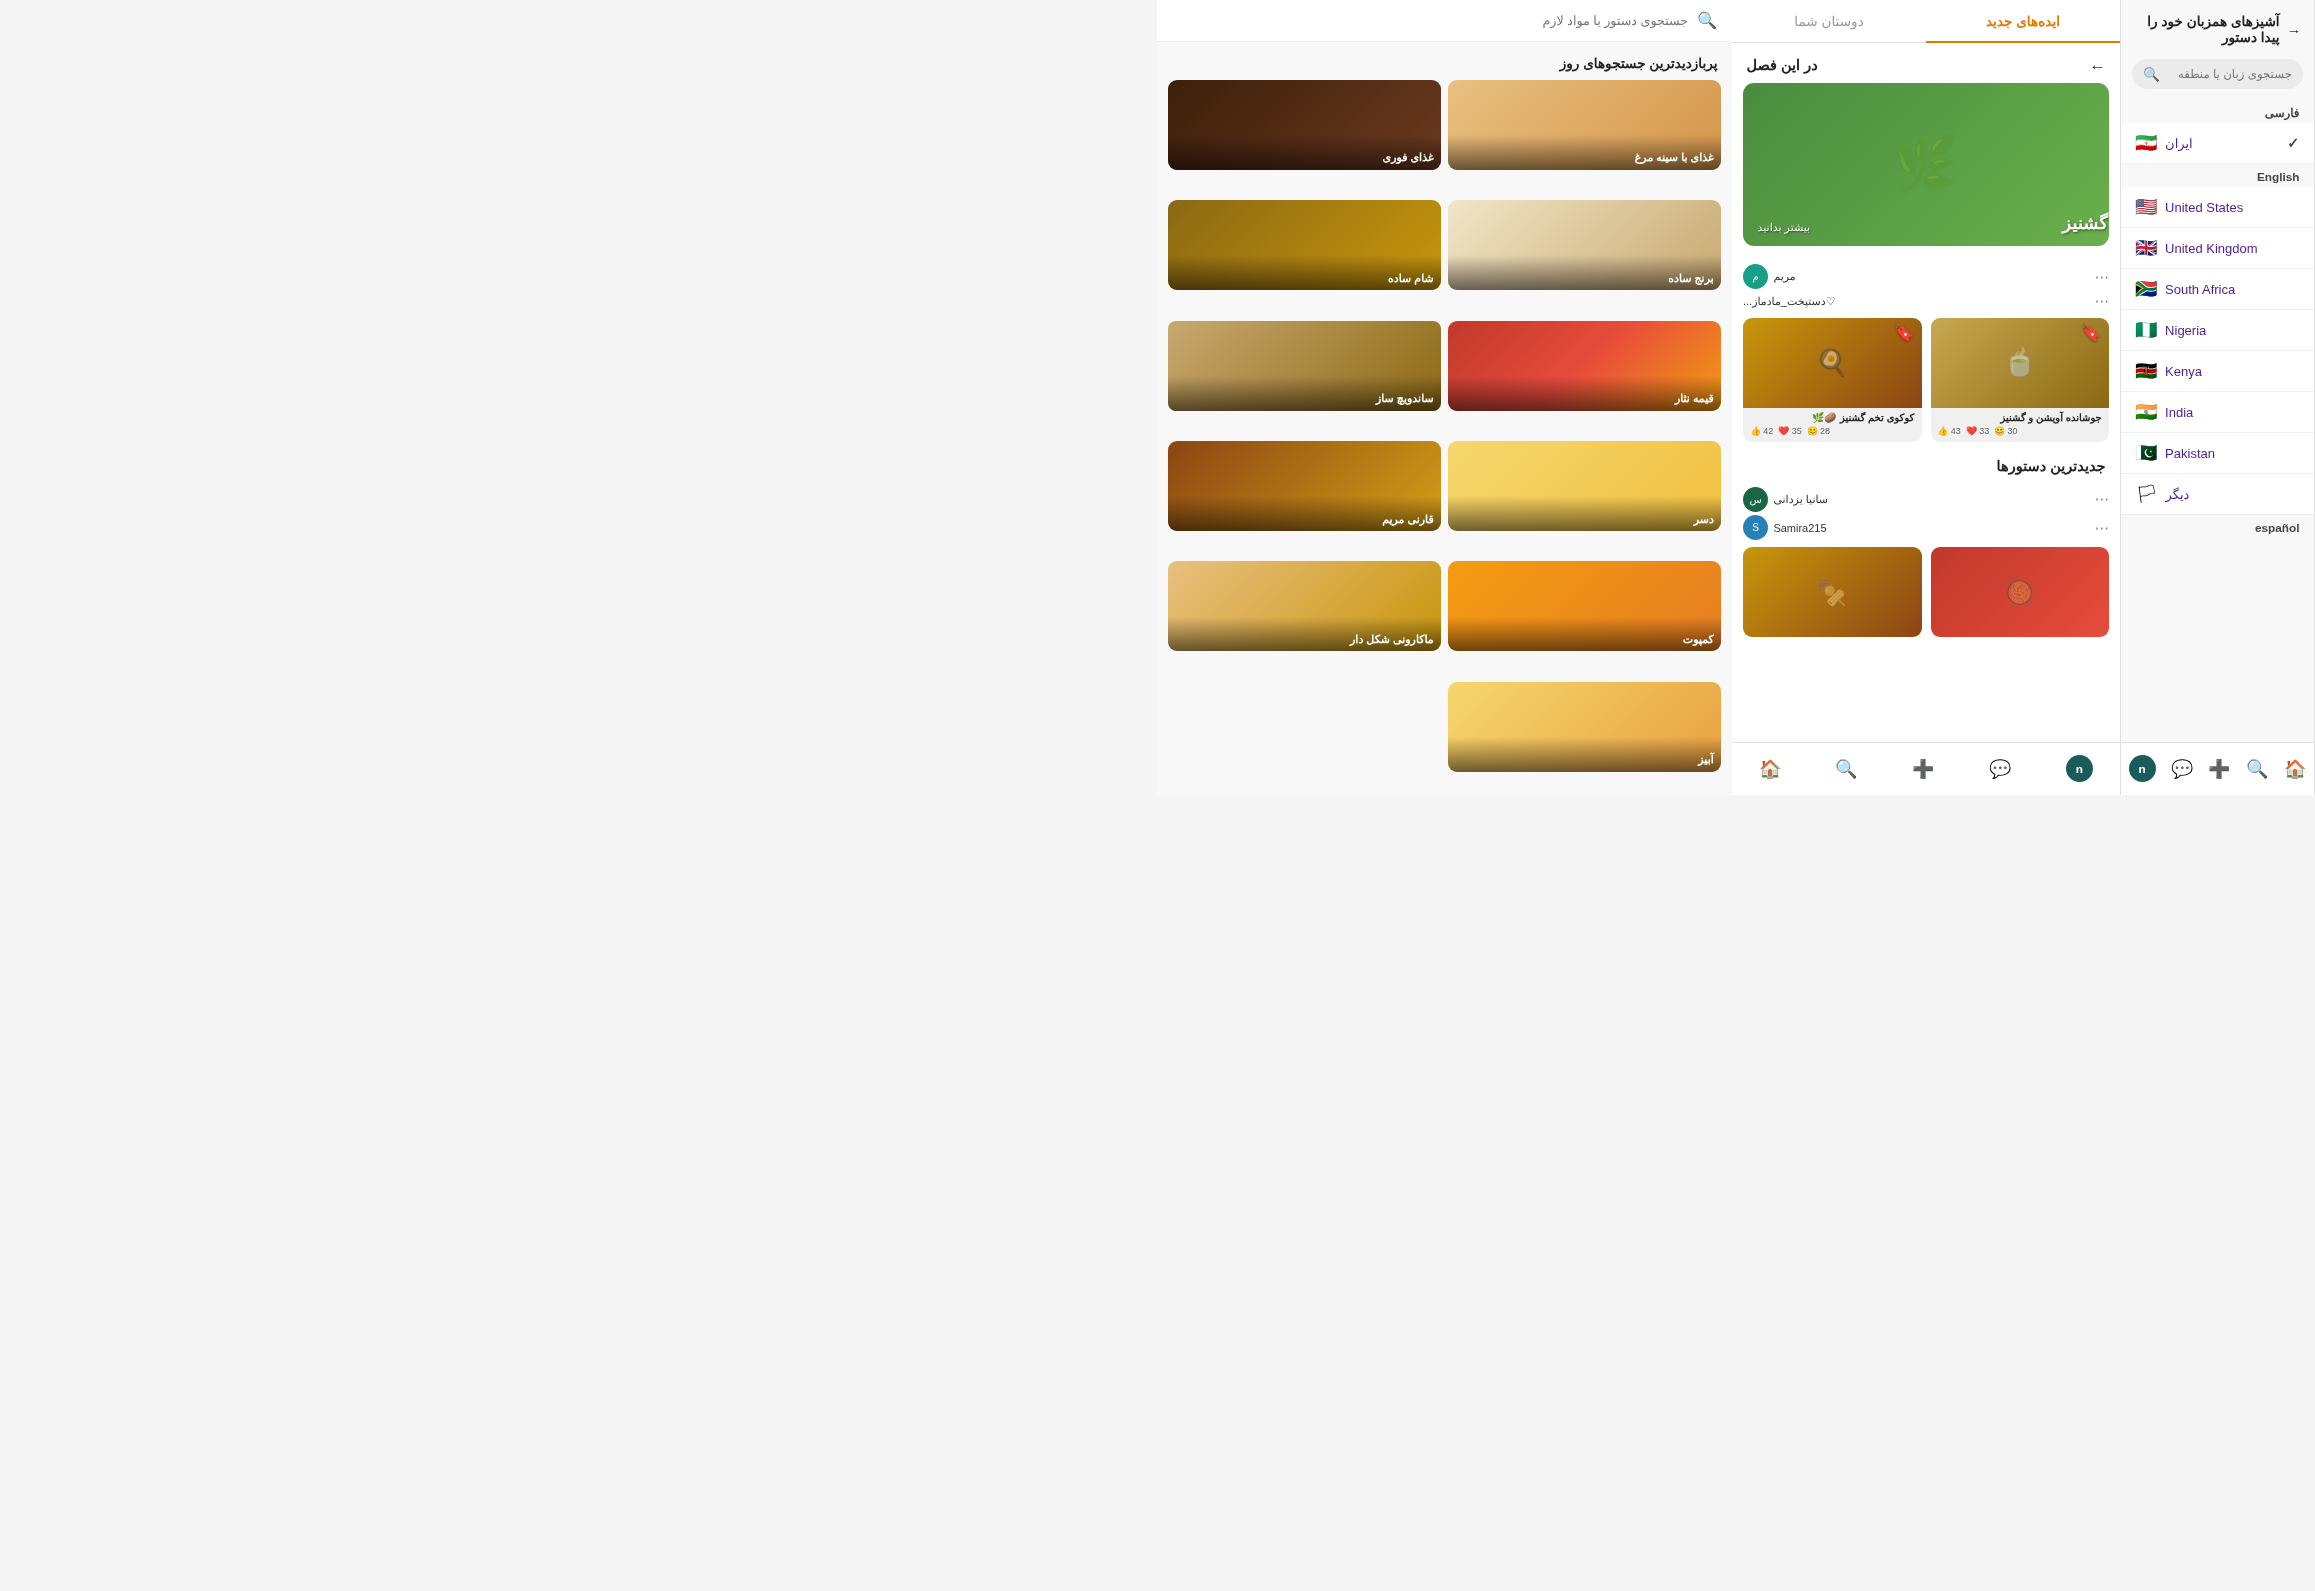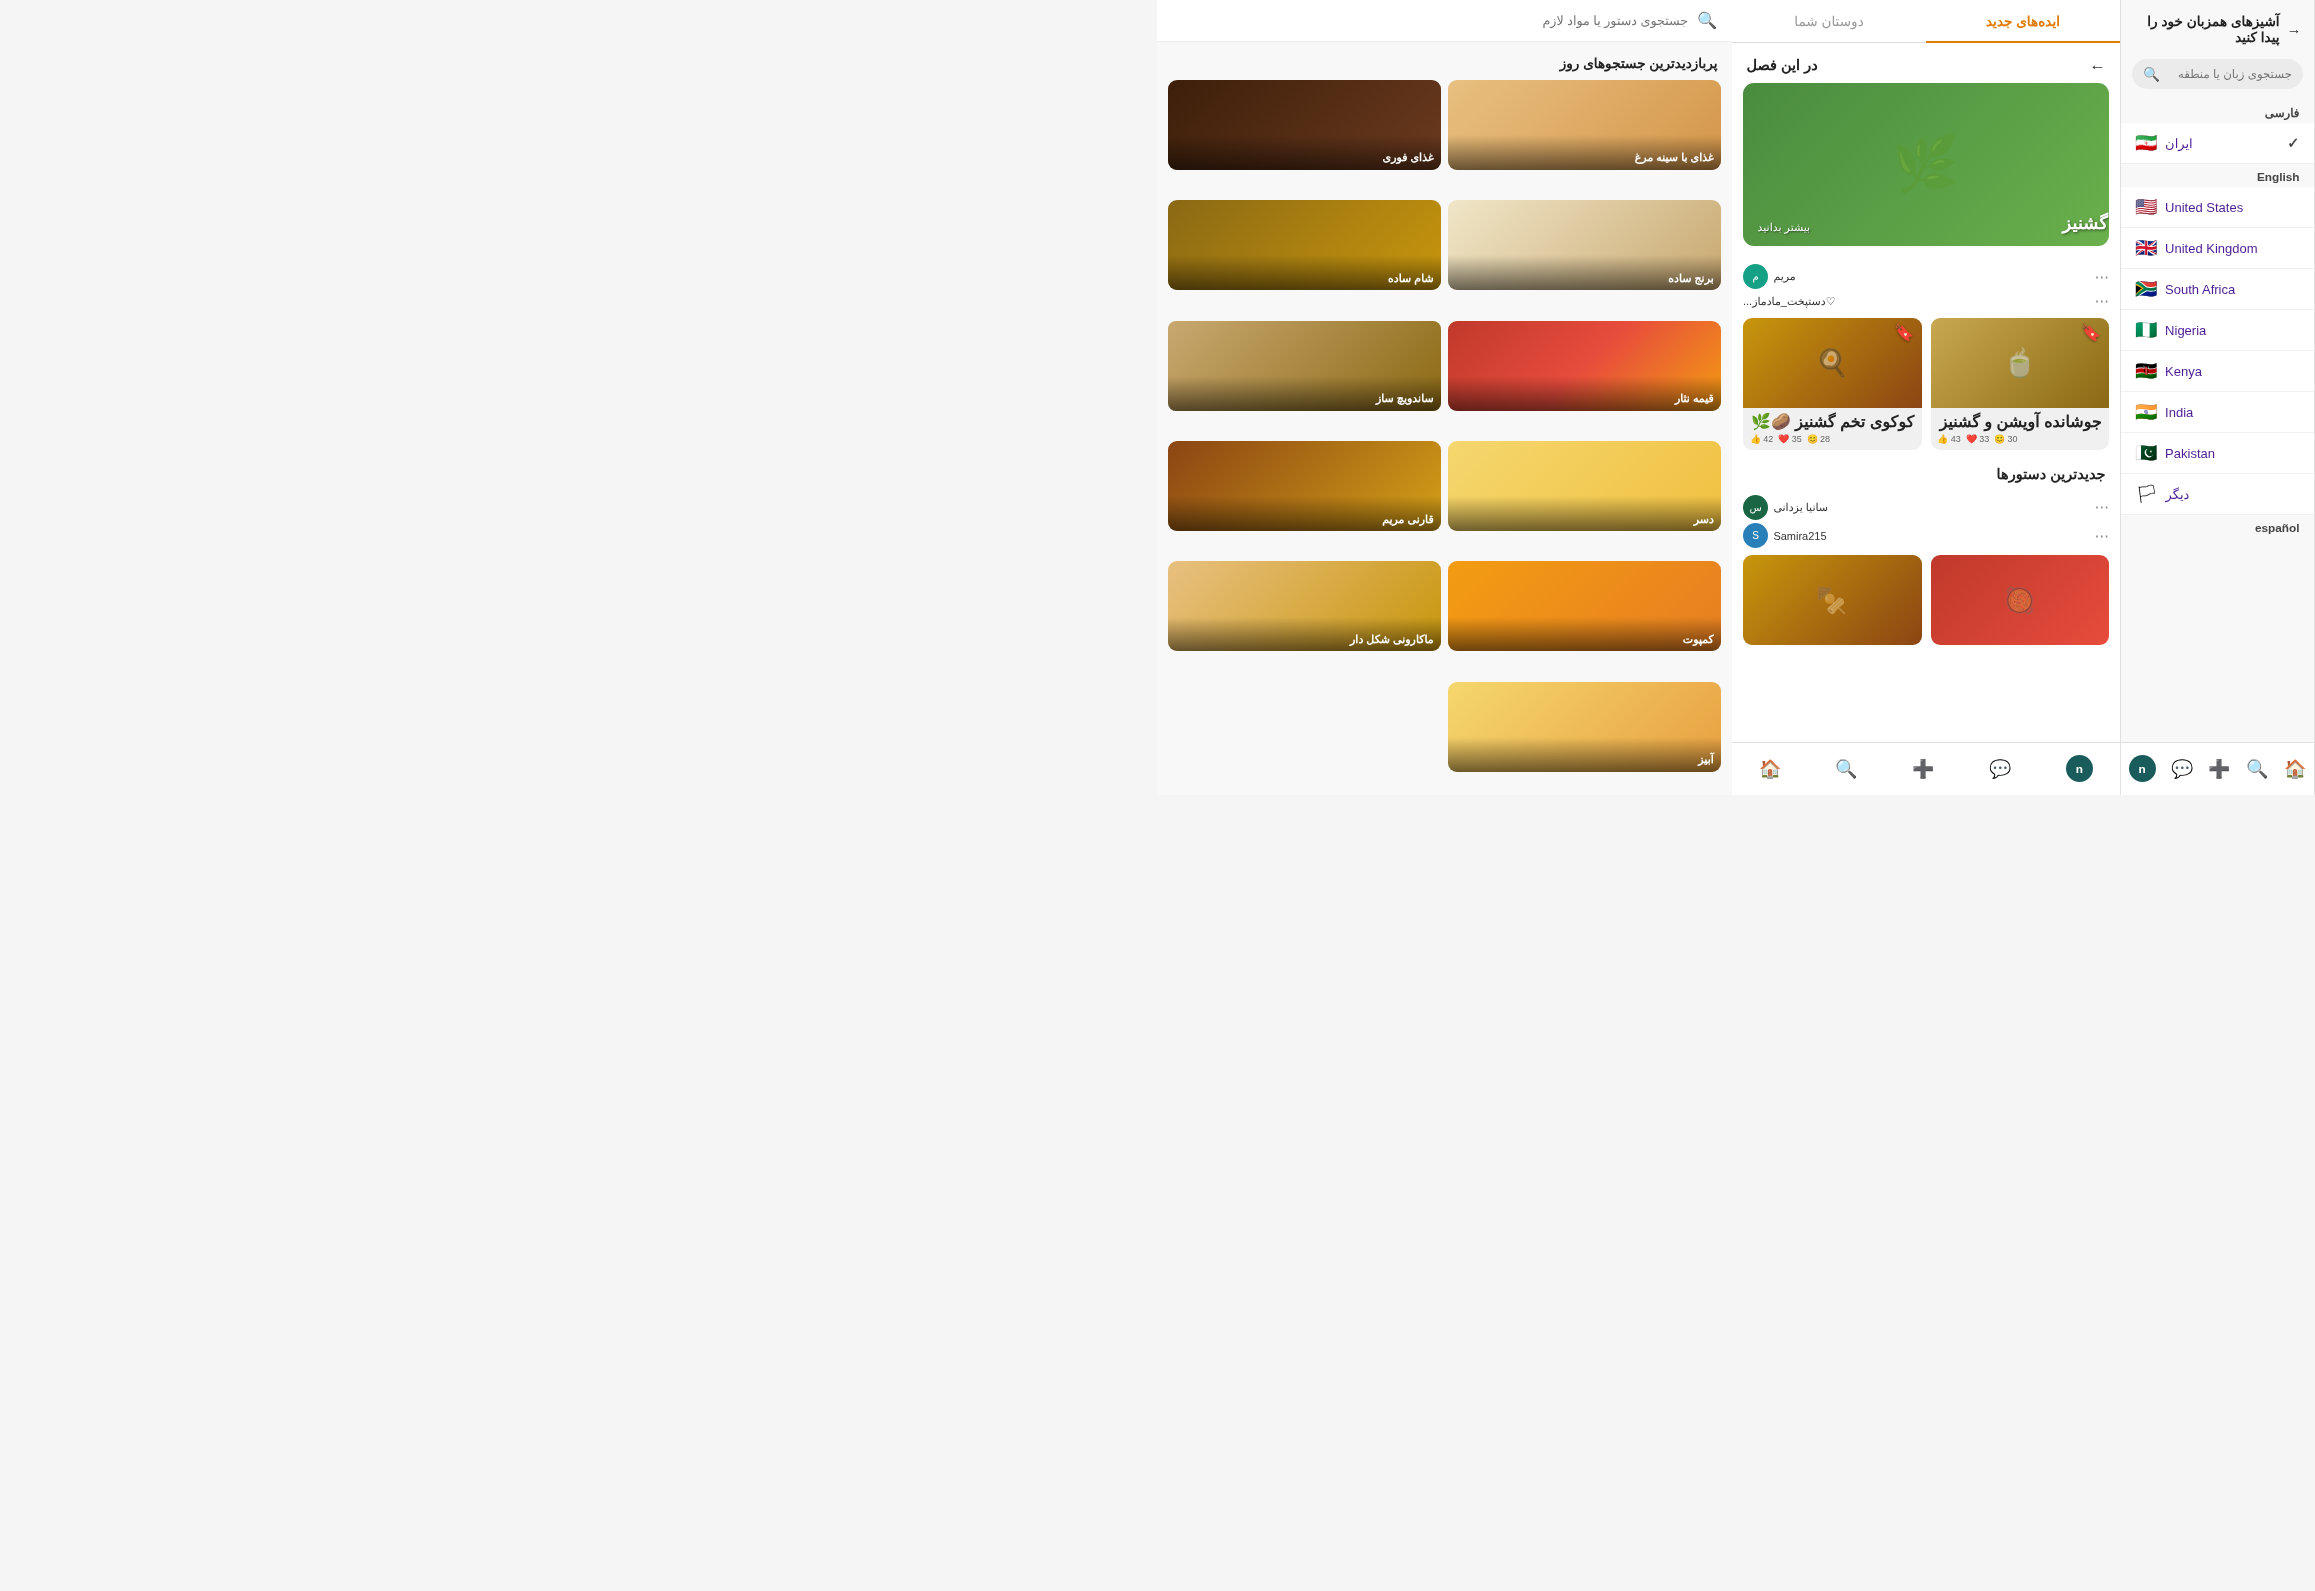--- a/index.html
+++ b/index.html
@@ -287,21 +287,21 @@
     }
     .bookmark-icon {
       position: absolute;
       top: 5.4px;
       right: 7.2px;
       font-size: 16.3px;
       color: white;
       text-shadow: 0 0.9px 2.7px rgba(0,0,0,0.4);
     }
     .recipe-card-title {
-      font-size: 16px;
+      font-size: 10px;
       font-weight: 600;
       padding: 3.6px 7.2px 1.8px 7.2px;
       text-align: right;
       color: #222;
       direction: rtl;
     }
     .recipe-stats {
       display: flex;
       gap: 5.4px;
       padding: 1.8px 7.2px 5.4px 7.2px;
@@ -464,21 +464,21 @@
       opacity: 0.3;
       color: #fff;
     }
   </style>
 </head>
 <body>
 
 <div class="left-panel">
   <div class="left-header">
     <span class="arrow-icon">→</span>
-    <span class="left-header-title">آشیزهای همزبان خود را پیدا کنید</span>
+    <span class="left-header-title">آشیزهای همزبان خود را پیدا دستور</span>
   </div>
 
   <div class="search-lang">
     <input type="text" placeholder="جستجوی زبان یا منطقه" style="">
     <span class="search-ic">🔍</span>
   </div>
 
   <div class="lang-section-label">فارسی</div>
   <div class="lang-item selected">
     <span class="checkmark">✓</span>

